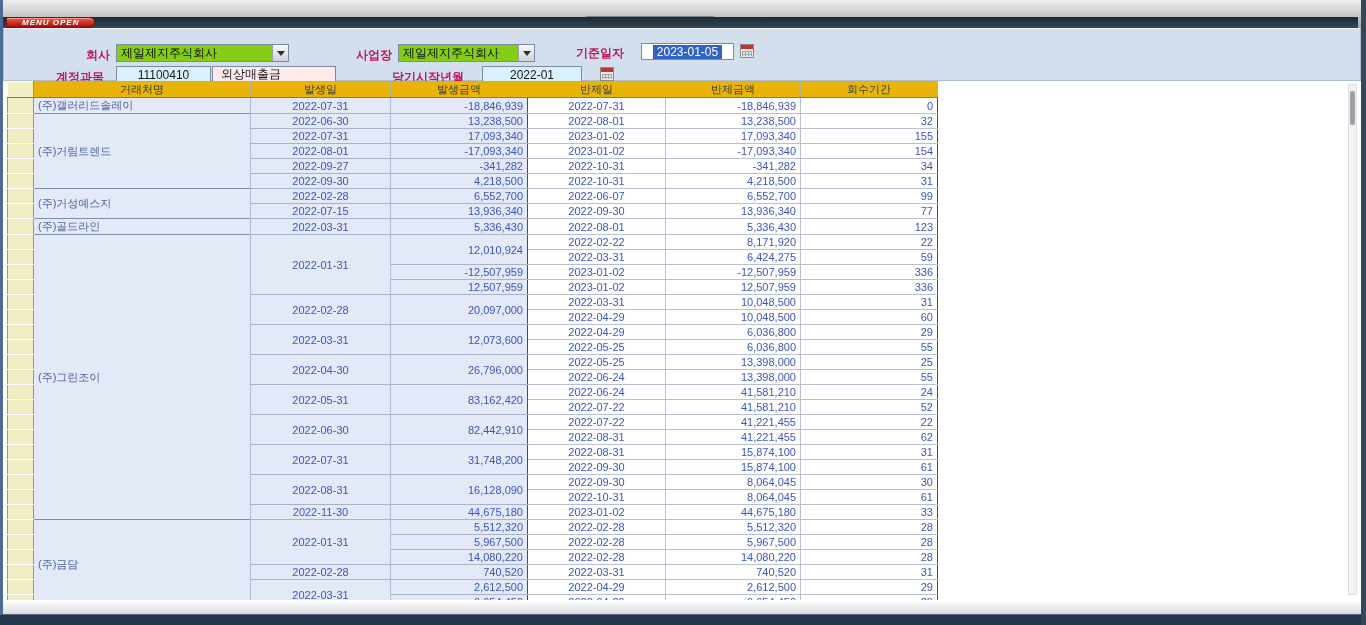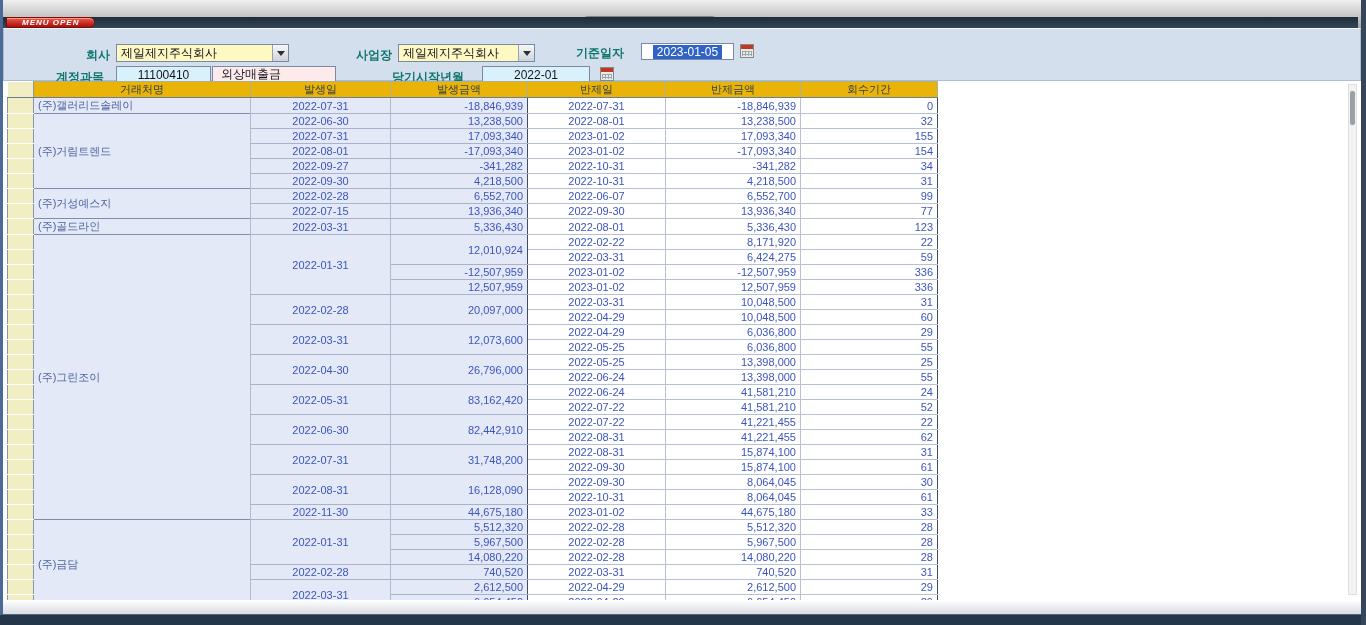--- a/index.html
+++ b/index.html
@@ -28,22 +28,22 @@
   .menustrip { position:absolute; left:3px; right:8px; top:17px; height:19px;
                background:linear-gradient(180deg,#1e2c39,#46586a); }
   .menu-open { position:absolute; left:3px; top:0; height:11px; padding:0 15px;
                background:linear-gradient(180deg,#f05948,#a50f0f); border:1px solid #7c0c0c;
                border-radius:2px 7px 7px 2px; color:#fff; font-size:8px; font-weight:bold; font-style:italic;
                line-height:9px; letter-spacing:1px; box-shadow:inset 0 1px 0 #ff9a86; }
 
   
   .form-panel { position:absolute; left:3px; right:5px; top:28px; height:53px;
                 background:#d3dfed; border:1px solid #aebed2; border-top:1px solid #f3f7fb; }
-  .flabel { position:absolute; font-size:12px; font-weight:bold; color:#0f766e; }
-  .fselect { position:absolute; height:18px; background:#fef9c3; border:1px solid #7a8aa5;
+  .flabel { position:absolute; font-size:12px; font-weight:bold; color:#be185d; }
+  .fselect { position:absolute; height:18px; background:#84cc16; border:1px solid #7a8aa5;
              display:flex; align-items:center; font-size:12px; color:#101018; }
   .fselect .txt { padding-left:4px; flex:1; white-space:nowrap; overflow:hidden; }
   .arrowbox { width:16px; align-self:stretch; border-left:1px solid #98a2ae;
               background:linear-gradient(180deg,#f7f7f7,#ced3d9); display:flex; align-items:center; justify-content:center; }
   .arrowbox i { width:0; height:0; border:4px solid transparent; border-top:5px solid #2a2f36; margin-top:4px; }
   .finput { position:absolute; height:17px; border:1px solid #7a8aa5; font-size:12px; color:#14141e;
             display:flex; align-items:center; }
   .finput.cyan { background:#d9f1fb; justify-content:center; }
   .finput.pink { background:#fcebea; padding-left:8px; }
   .finput.white { background:#fff; justify-content:center; }
@@ -137,21 +137,21 @@
 
     <span class="flabel" style="left:52px;top:40px">계정과목</span>
     <div class="finput cyan" style="left:112px;top:37px;width:95px">
       <span>11100410</span>
     </div>
     <div class="finput pink" style="left:208px;top:37px;width:124px">
       <span>외상매출금</span>
     </div>
 
     <span class="flabel" style="left:388px;top:40px">당기시작년월</span>
-    <div class="finput cyan" style="left:478px;top:37px;width:108px">
+    <div class="finput cyan" style="left:478px;top:37px;width:100px">
       <span>2022-01</span>
     </div>
     <span class="cal" style="left:596px;top:38px"></span>
   </div>
 
   <div class="grid-area">
     <table>
       <colgroup>
         <col style="width:26px">
           <col style="width:217px">

